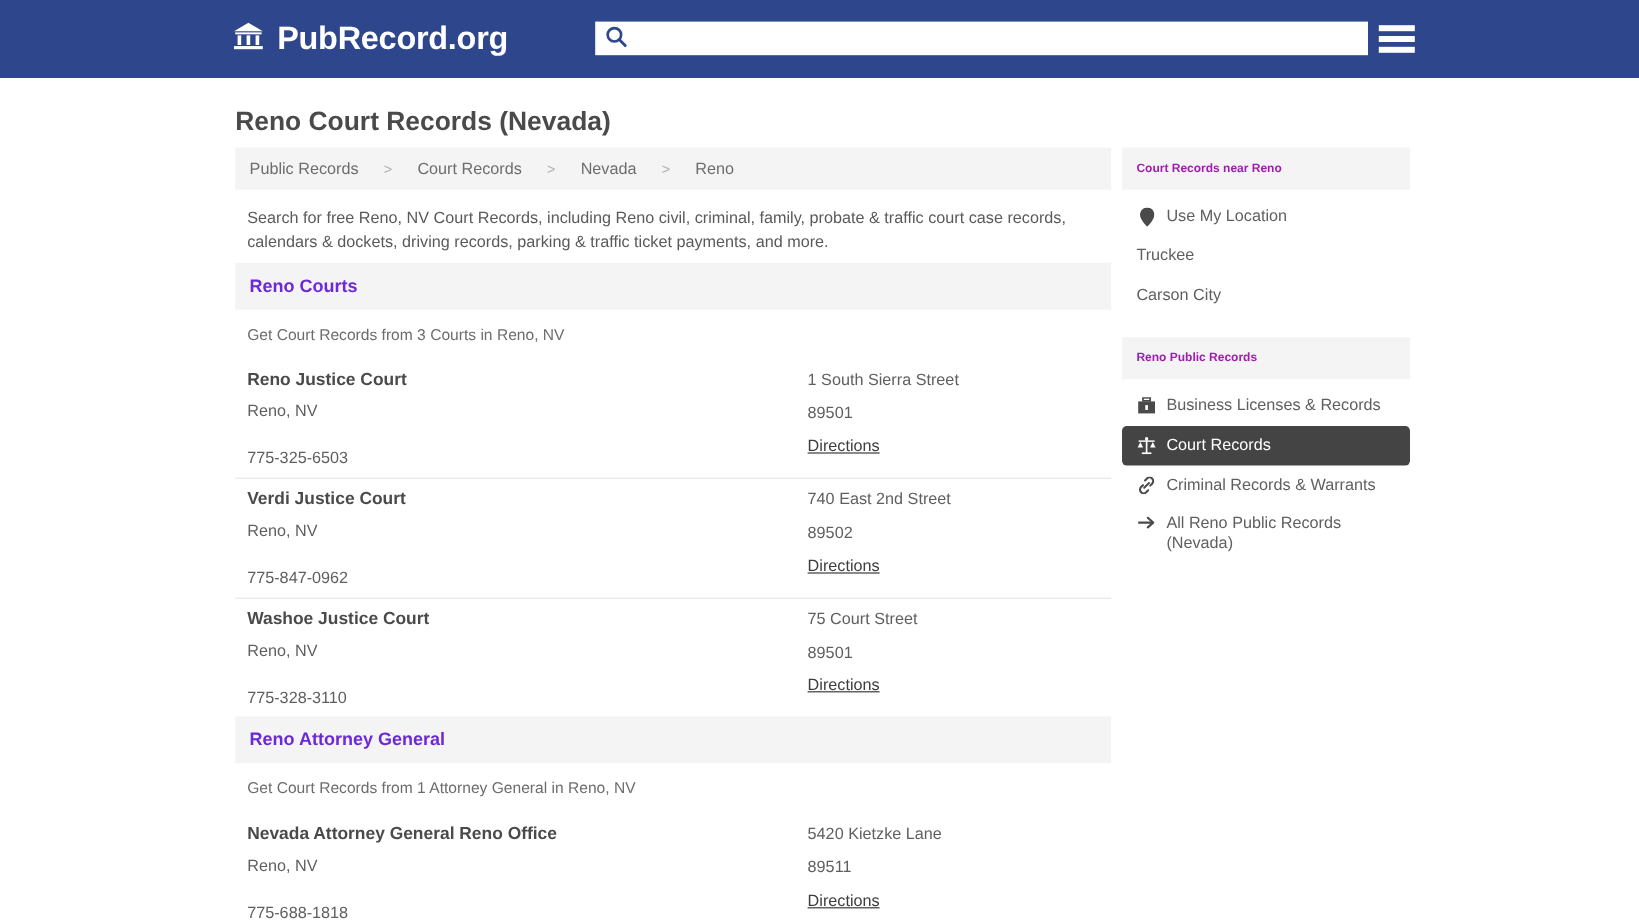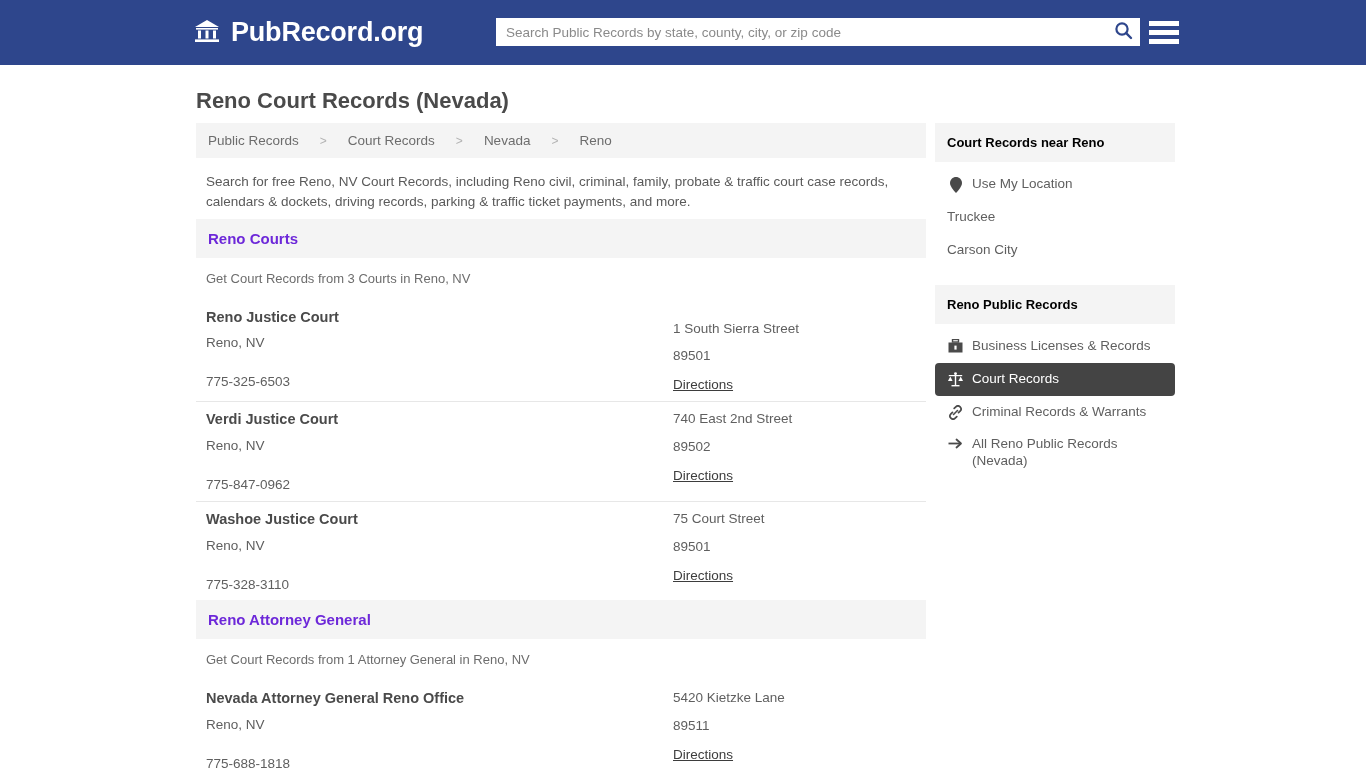--- a/index.html
+++ b/index.html
@@ -168,23 +168,23 @@
     font-size: 13.5px;
     color: #3d3d3d;
     text-decoration: underline;
     cursor: pointer;
   }
 
   
   .side-head {
     background: #f4f4f4;
     padding: 12px 12px;
-    font-size: 13px;
-    font-weight: bold;
-    color: #000000;
+    font-size: 10px;
+    font-weight: bold;
+    color: #a21caf;
   }
   .side-list { padding: 6px 0 0 0; }
   .side-item {
     display: flex;
     align-items: flex-start;
     gap: 8px;
     padding: 8px 12px;
     font-size: 13.5px;
     color: #5f5f5f;
     cursor: pointer;
@@ -218,21 +218,20 @@
         <rect x="4" y="11.5" width="3" height="8" fill="#ffffff"></rect>
         <rect x="11.5" y="11.5" width="3" height="8" fill="#ffffff"></rect>
         <rect x="19" y="11.5" width="3" height="8" fill="#ffffff"></rect>
         <rect x="1" y="20.4" width="24" height="2.6" fill="#ffffff"></rect>
       </svg>
     </span>
     <span class="brand-text">PubRecord.org</span>
   </a>
 
   <div class="search-wrap">
-    <input class="search-input" type="text" placeholder="Search Public Records by state, county, city, or zip code" style="">
     <button class="search-btn">
       <span>
         <svg width="19" height="19" viewBox="0 0 19 19" aria-hidden="true">
           <circle cx="8" cy="8" r="5.6" fill="none" stroke="#2e468c" stroke-width="2.2"></circle>
           <line x1="12.2" y1="12.2" x2="17" y2="17" stroke="#2e468c" stroke-width="2.4" stroke-linecap="round"></line>
         </svg>
       </span>
     </button>
   </div>
 
@@ -268,21 +267,21 @@
       <div id="sections-host">
           <div>
             <div class="section-head">Reno Courts</div>
             <div class="sub-note">Get Court Records from 3 Courts in Reno, NV</div>
             <div class="listing">
               <div class="listing-left">
                 <div class="org-name">Reno Justice Court</div>
                 <div class="line">Reno, NV</div>
                 <div class="line">775-325-6503</div>
               </div>
-              <div class="listing-right"><div class="line" style="margin-bottom: 13px; margin-top: 12px;">1 South Sierra Street</div><div class="line">89501</div><a class="directions" href="#">Directions</a></div>
+              <div class="listing-right"><div class="line" style="margin-bottom: 13px;">1 South Sierra Street</div><div class="line">89501</div><a class="directions" href="#">Directions</a></div>
             </div>
             <div class="listing">
               <div class="listing-left">
                 <div class="org-name">Verdi Justice Court</div>
                 <div class="line">Reno, NV</div>
                 <div class="line">775-847-0962</div>
               </div>
               <div class="listing-right"><div class="line" style="margin-bottom: 13px;">740 East 2nd Street</div><div class="line">89502</div><a class="directions" href="#">Directions</a></div>
             </div>
             <div class="listing last">

